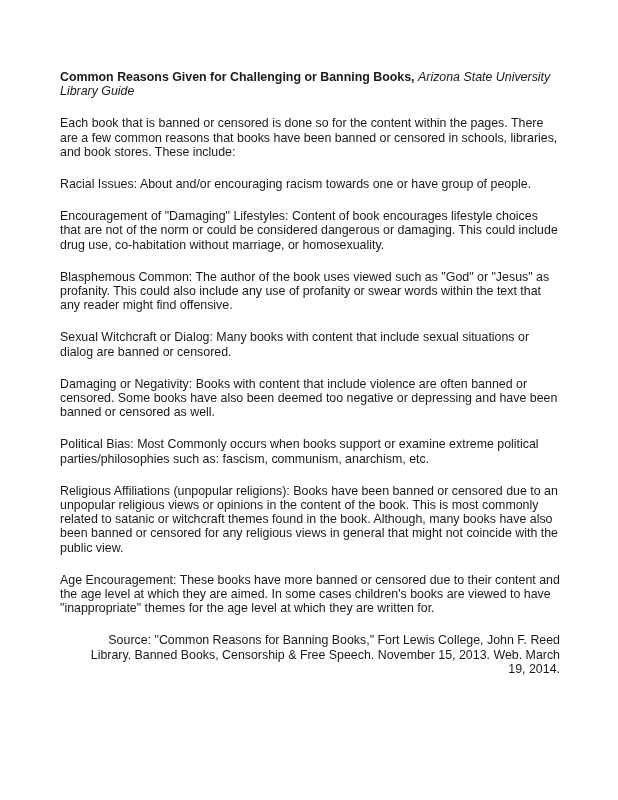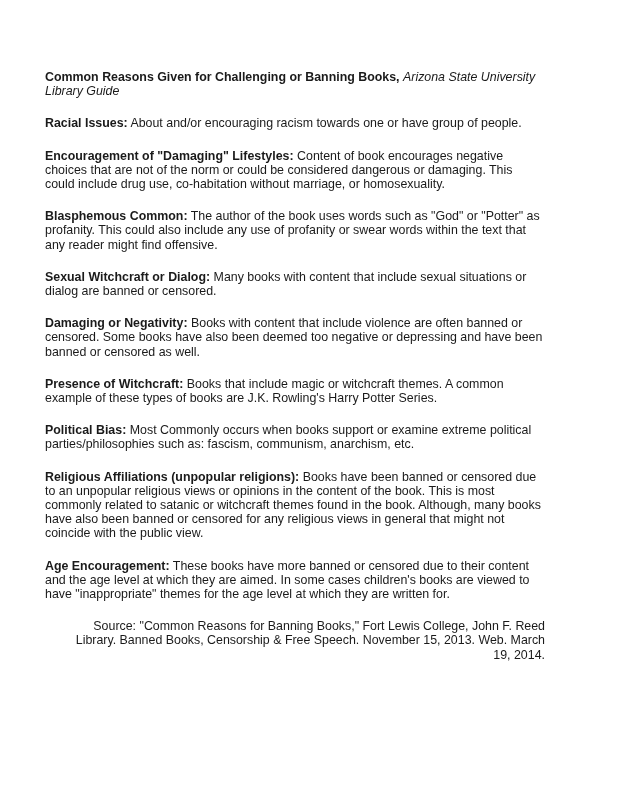--- a/index.html
+++ b/index.html
@@ -10,84 +10,81 @@
     body {
       width: 618px;
       height: 800px;
       overflow: hidden;
       position: relative;
       font-family: "Liberation Sans", sans-serif;
       color: #1a1a1a;
     }
     .page {
       position: absolute;
-      left: 45px;
+      left: 60px;
       top: 70px;
       width: 500px;
       font-size: 12.4px;
       line-height: 14.2px;
     }
     .title {
       margin: 0 0 18px 0;
     }
     .title .bold { font-weight: bold; }
     .title .ital { font-style: italic; }
     .intro {
       margin: 0 0 18px 0;
     }
     .reason {
       margin: 0 0 18px 0;
     }
-    .reason .term { font-weight: bold; }
+    .reason .term { font-weight: normal; }
     .source {
       text-align: right;
       margin: 0;
       padding-left: 16px;
       width: 484px;
     }
   </style>
 </head>
 <body>
 
 <div class="page">
   <p class="title">
     <span class="bold">Common Reasons Given for Challenging or Banning Books,</span>
     <span class="ital">Arizona State University Library Guide</span>
   </p>
 
+  <p class="intro">Each book that is banned or censored is done so for the content within the pages. There are a few common reasons that books have been banned or censored in schools, libraries, and book stores. These include:</p>
 
   <p class="reason">
     <span class="term">Racial Issues:</span>
     <span>About and/or encouraging racism towards one or have group of people.</span>
   </p>
 
   <p class="reason">
     <span class="term">Encouragement of "Damaging" Lifestyles:</span>
-    <span>Content of book encourages negative choices that are not of the norm or could be considered dangerous or damaging. This could include drug use, co-habitation without marriage, or homosexuality.</span>
+    <span>Content of book encourages lifestyle choices that are not of the norm or could be considered dangerous or damaging. This could include drug use, co-habitation without marriage, or homosexuality.</span>
   </p>
 
   <p class="reason">
     <span class="term">Blasphemous Common:</span>
-    <span>The author of the book uses words such as "God" or "Potter" as profanity. This could also include any use of profanity or swear words within the text that any reader might find offensive.</span>
+    <span>The author of the book uses viewed such as "God" or "Jesus" as profanity. This could also include any use of profanity or swear words within the text that any reader might find offensive.</span>
   </p>
 
   <p class="reason">
     <span class="term">Sexual Witchcraft or Dialog:</span>
     <span>Many books with content that include sexual situations or dialog are banned or censored.</span>
   </p>
 
   <p class="reason">
     <span class="term">Damaging or Negativity:</span>
     <span>Books with content that include violence are often banned or censored. Some books have also been deemed too negative or depressing and have been banned or censored as well.</span>
   </p>
 
-  <p class="reason">
-    <span class="term">Presence of Witchcraft:</span>
-    <span>Books that include magic or witchcraft themes. A common example of these types of books are J.K. Rowling's Harry Potter Series.</span>
-  </p>
 
   <p class="reason">
     <span class="term">Political Bias:</span>
     <span>Most Commonly occurs when books support or examine extreme political parties/philosophies such as: fascism, communism, anarchism, etc.</span>
   </p>
 
   <p class="reason">
     <span class="term">Religious Affiliations (unpopular religions):</span>
     <span>Books have been banned or censored due to an unpopular religious views or opinions in the content of the book. This is most commonly related to satanic or witchcraft themes found in the book. Although, many books have also been banned or censored for any religious views in general that might not coincide with the public view.</span>
   </p>

